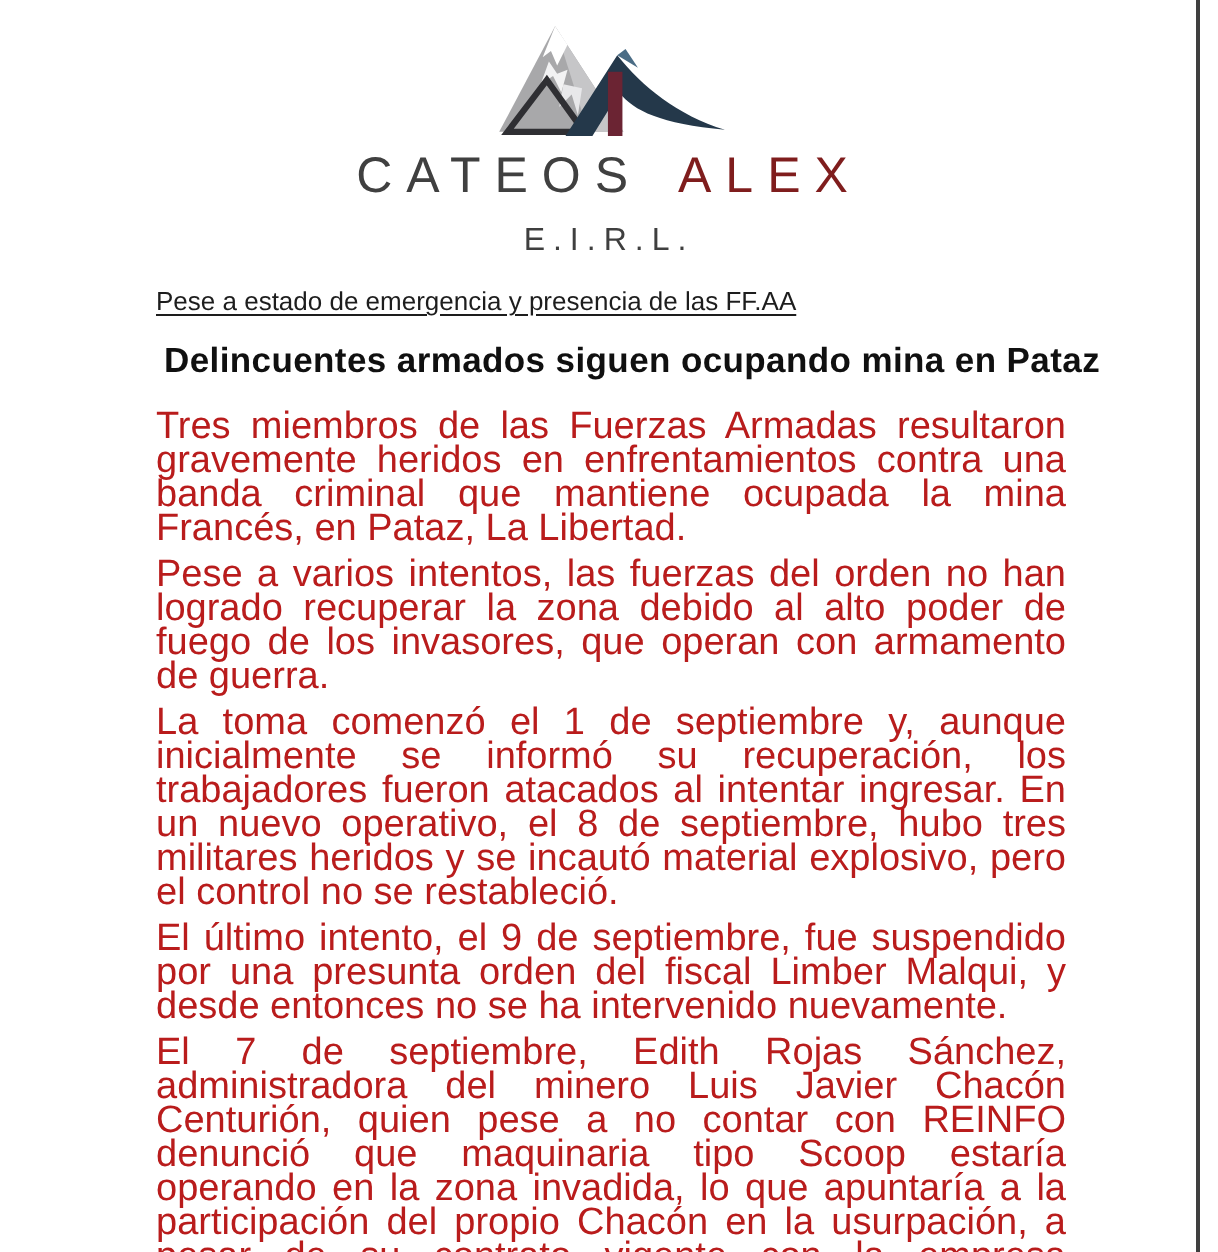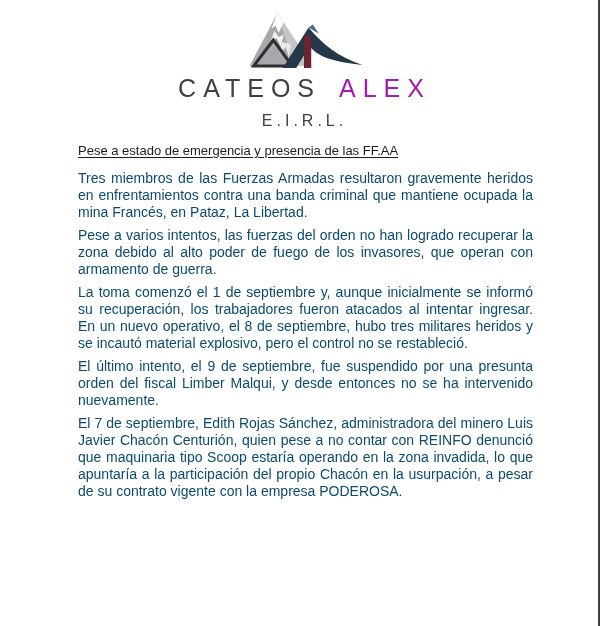--- a/index.html
+++ b/index.html
@@ -37,21 +37,21 @@
     margin: 0 auto;
   }
   .brand-name {
     margin-top: 6px;
     font-size: 25px;
     letter-spacing: 7px;
     font-weight: 500;
     white-space: nowrap;
   }
   .brand-first { color: #404040; }
-  .brand-second { color: #a21caf; margin-left: 4px; }
+  .brand-second { color: #7f1d1d; margin-left: 4px; }
   .brand-subtitle {
     margin-top: 9px;
     font-size: 16px;
     letter-spacing: 4px;
     color: #3f3f3f;
   }
   .article {
     position: absolute;
     left: 78px;
     right: 76px;
@@ -77,25 +77,25 @@
     padding-left: 52px;
   }
   ul.bullet-list li {
     font-style: italic;
     font-size: 13px;
     line-height: 16px;
     color: #1d1d1d;
     margin-bottom: 2px;
   }
   .body-text p {
-    font-size: 14px;
+    font-size: 19px;
     line-height: 17px;
     margin: 0 0 6px 0;
     text-align: justify;
-    color: #0c4a6e;
+    color: #b91c1c;
   }
 </style>
 </head>
 <body>
 
 <div class="page">
 
   <div class="letterhead">
     <svg class="logo-mark" width="120" height="58" viewBox="0 0 230 112">
 
@@ -116,20 +116,21 @@
     </svg>
     <div class="brand-name">
       <span class="brand-first">CATEOS</span>
       <span class="brand-second">ALEX</span>
     </div>
     <div class="brand-subtitle">E.I.R.L.</div>
   </div>
 
   <div class="article">
     <p class="kicker">Pese a estado de emergencia y presencia de las FF.AA</p>
+    <h1 class="headline">Delincuentes armados siguen ocupando mina en Pataz</h1>
     <div class="body-text">
         <p>Tres miembros de las Fuerzas Armadas resultaron gravemente heridos en enfrentamientos contra una banda criminal que mantiene ocupada la mina Francés, en Pataz, La Libertad.</p>
         <p>Pese a varios intentos, las fuerzas del orden no han logrado recuperar la zona debido al alto poder de fuego de los invasores, que operan con armamento de guerra.</p>
         <p>La toma comenzó el 1 de septiembre y, aunque inicialmente se informó su recuperación, los trabajadores fueron atacados al intentar ingresar. En un nuevo operativo, el 8 de septiembre, hubo tres militares heridos y se incautó material explosivo, pero el control no se restableció.</p>
         <p>El último intento, el 9 de septiembre, fue suspendido por una presunta orden del fiscal Limber Malqui, y desde entonces no se ha intervenido nuevamente.</p>
         <p>El 7 de septiembre, Edith Rojas Sánchez, administradora del minero Luis Javier Chacón Centurión, quien pese a no contar con REINFO denunció que maquinaria tipo Scoop estaría operando en la zona invadida, lo que apuntaría a la participación del propio Chacón en la usurpación, a pesar de su contrato vigente con la empresa PODEROSA.</p>
       </div>
   </div>
 
   <div class="page-edge"></div>

